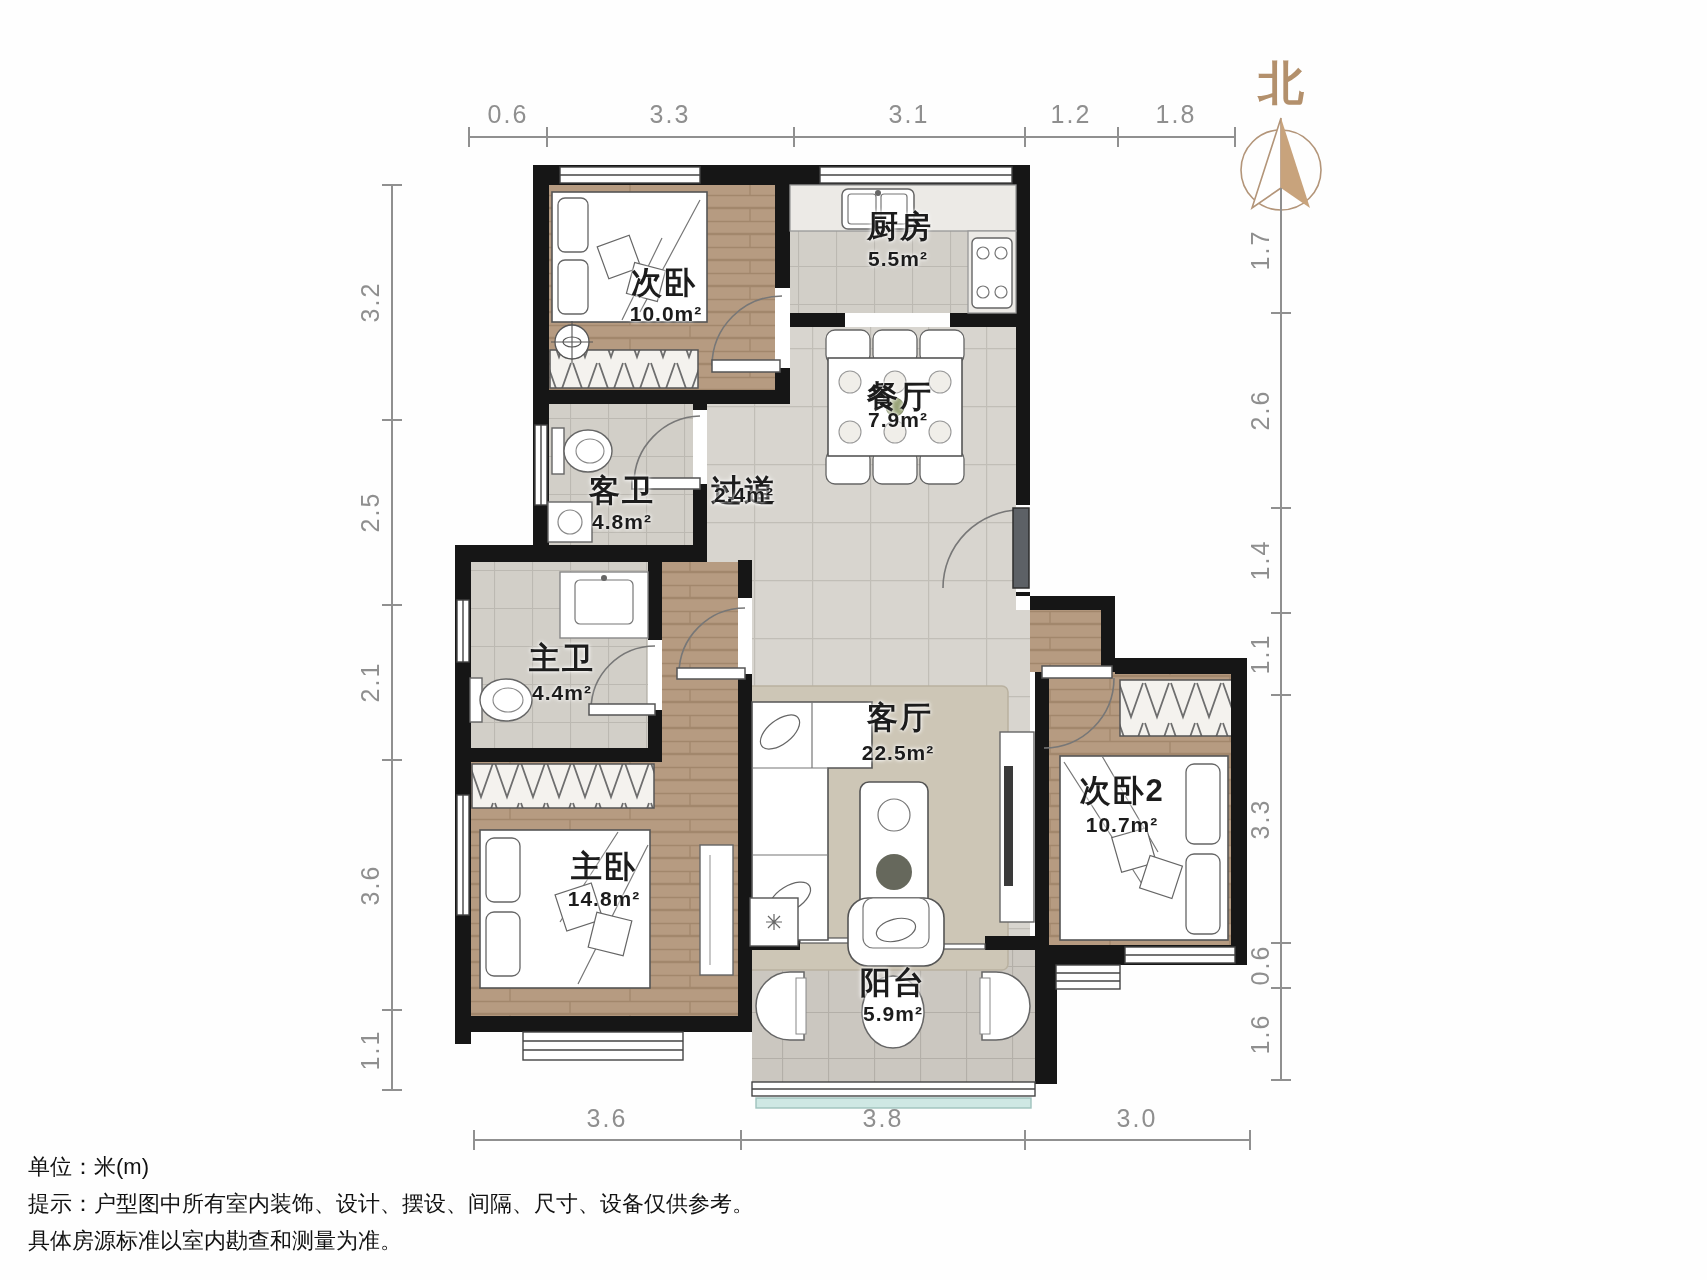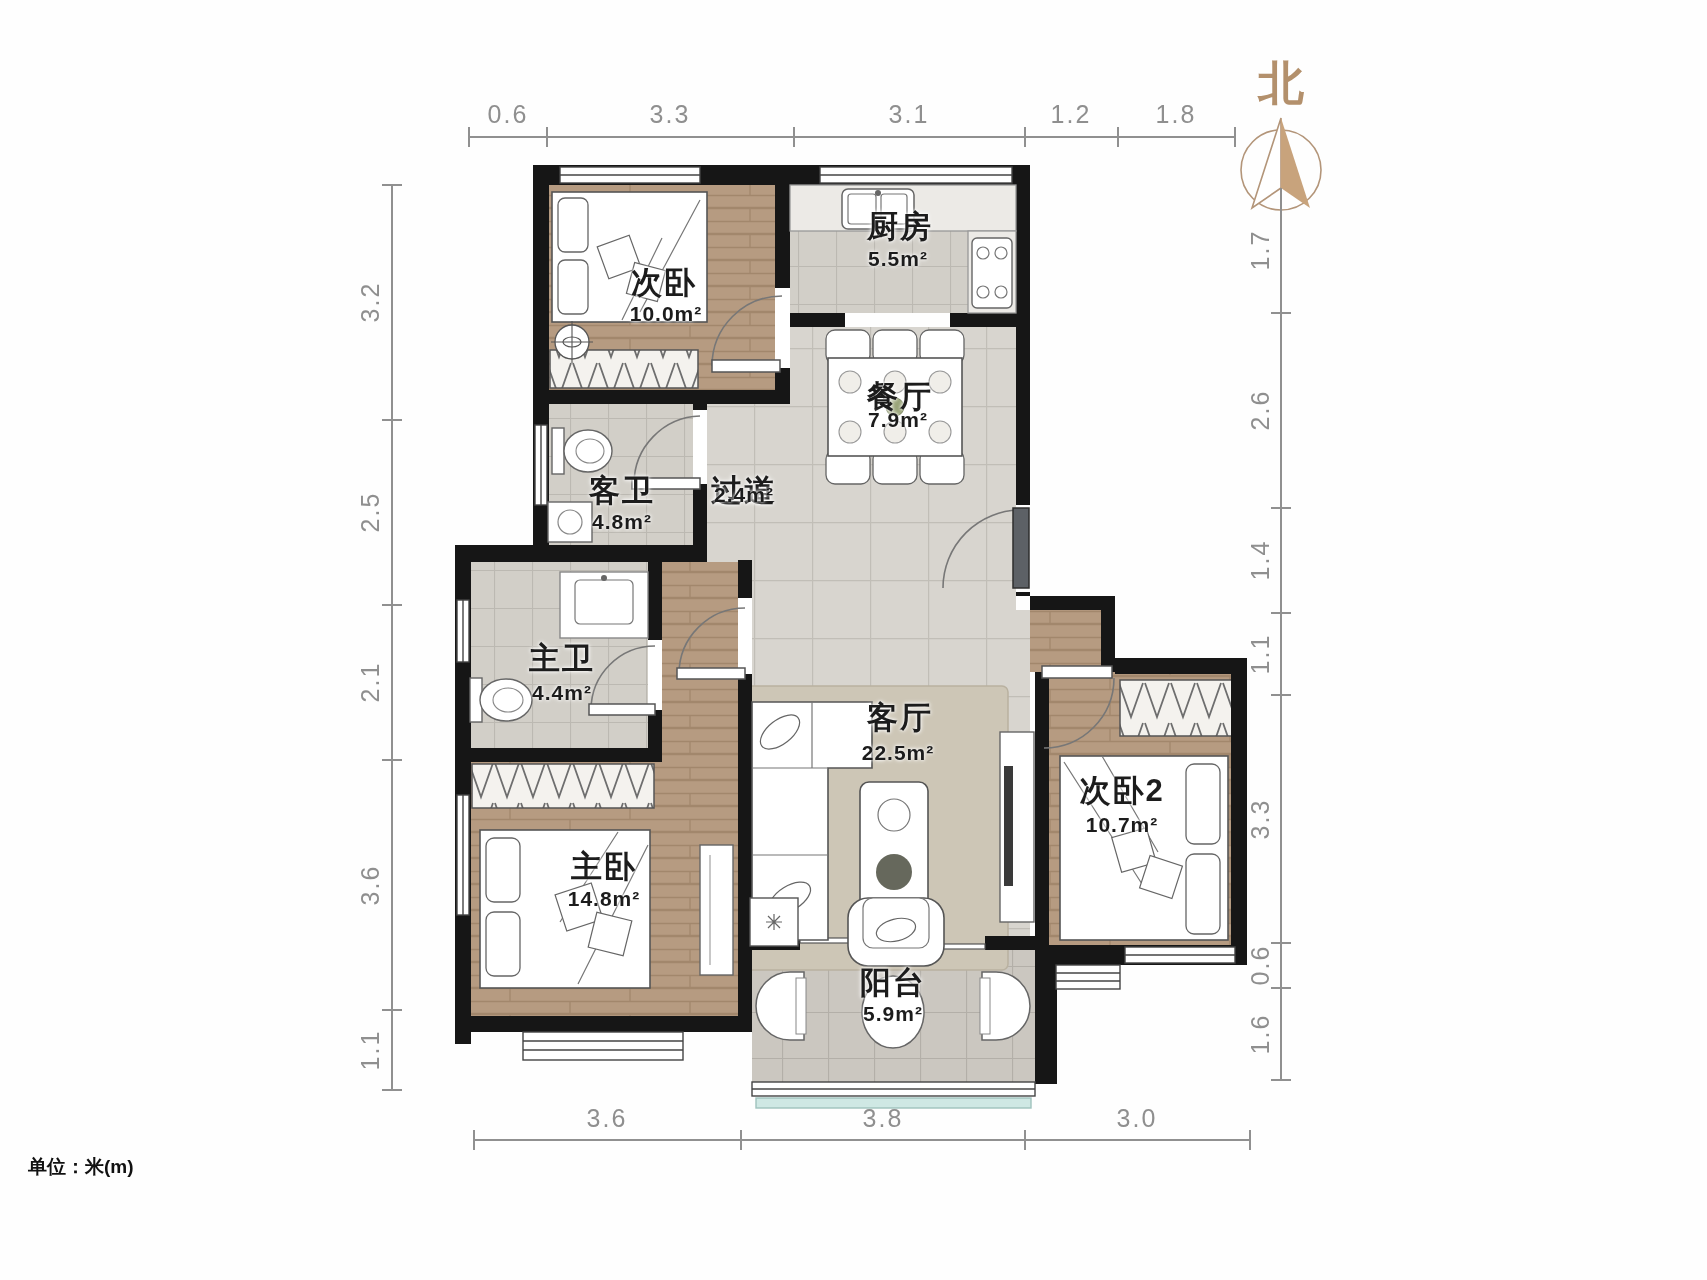--- a/index.html
+++ b/index.html
@@ -8,22 +8,22 @@
   #plan-svg{position:absolute;left:0;top:0;}
   .lbl{position:absolute;transform:translate(-50%,-50%);white-space:nowrap;
        color:#1c1c1c;text-shadow:0 0 5px #fff,0 0 3px #fff;text-align:right;line-height:1;}
   .room-name{font-size:31px;font-weight:700;letter-spacing:2px;}
   .room-area{font-size:21px;font-weight:600;letter-spacing:1px;}
   .dim{position:absolute;transform:translate(-50%,-50%);color:#8f8f8f;font-size:25px;
        letter-spacing:2px;white-space:nowrap;}
   .dim.vert{transform:translate(-50%,-50%) rotate(-90deg);}
   #north-char{position:absolute;transform:translate(-50%,-50%);color:#b3906c;
        font-size:46px;font-weight:600;}
-  #footer{position:absolute;left:28px;top:1148px;color:#111;font-weight:700;
-       font-size:19px;line-height:37px;}
+  #footer{position:absolute;left:28px;top:1148px;color:#111;font-weight:400;
+       font-size:22px;line-height:37px;}
   #footer p{margin:0;}
 </style>
 </head>
 <body>
 
 <div id="stage">
 
 <svg id="plan-svg" width="1707" height="1280" viewBox="0 0 1707 1280" xmlns="http://www.w3.org/2000/svg">
   <defs>
     <pattern id="wood" width="120" height="26" patternUnits="userSpaceOnUse">
@@ -393,15 +393,17 @@
 <div class="dim vert" style="left:1260px;top:1034px">1.6</div>
 
 <div class="dim" style="left:607px;top:1118px">3.6</div>
 <div class="dim" style="left:883px;top:1118px">3.8</div>
 <div class="dim" style="left:1137px;top:1118px">3.0</div>
 
 <div id="north-char" style="left:1281px;top:84px">北</div>
 
 <div id="footer">
   <p>单位：米(m)</p>
+  <p>提示：户型图中所有室内装饰、设计、摆设、间隔、尺寸、设备仅供参考。</p>
+  <p>具体房源标准以室内勘查和测量为准。</p>
 </div>
 
 </div>
 
 </body></html>

